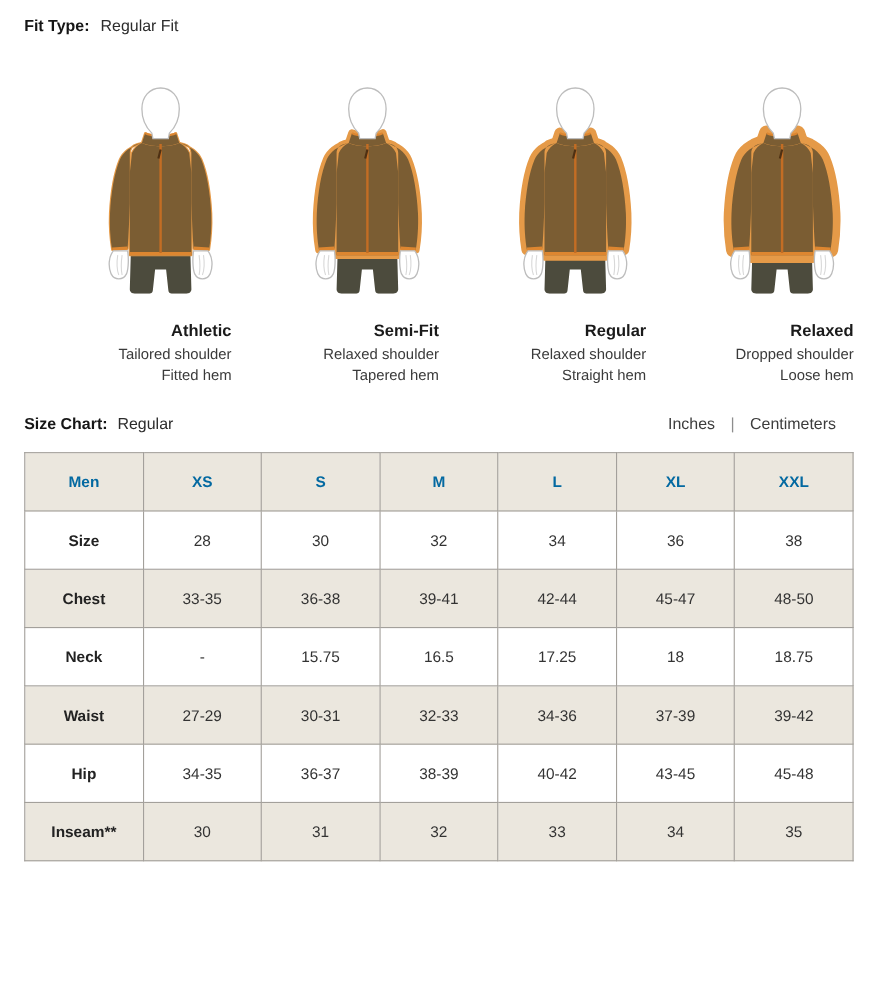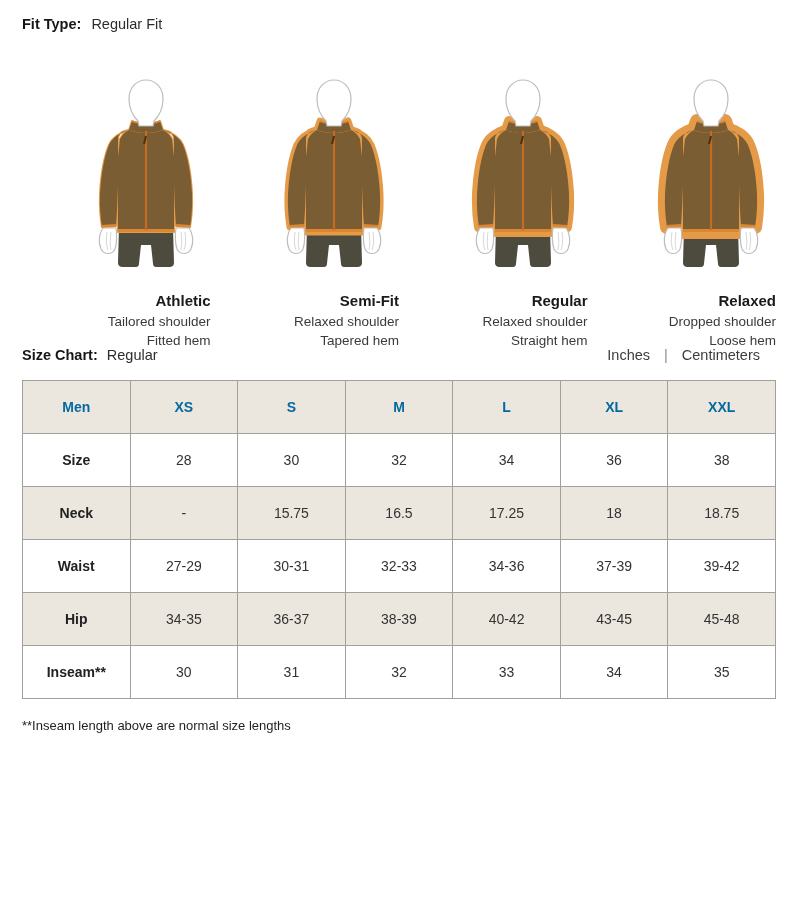--- a/index.html
+++ b/index.html
@@ -26,21 +26,21 @@
   .fit-type-line .val{color:#2c2c2c;margin-left:6px;}
 
   .figures{display:flex;margin-top:44px;}
   .figure{flex:1;display:flex;flex-direction:column;align-items:flex-end;}
   .figure-art{width:130px;height:190px;}
   .figure-art svg{width:130px;height:190px;display:block;}
   .figure-name{margin-top:25px;font-weight:bold;font-size:15px;color:#1a1a1a;}
   .figure-desc{margin-top:6px;font-size:13.5px;color:#3a3a3a;line-height:13.5px;}
   .figure-desc + .figure-desc{margin-top:5px;}
 
-  .chart-bar{display:flex;justify-content:space-between;align-items:flex-end;text-align:right;}
+  .chart-bar{display:flex;justify-content:space-between;align-items:flex-end;margin-top:31px;text-align:right;}
   .size-chart-line{font-size:14.5px;}
   .size-chart-line .lbl{font-weight:bold;color:#161616;}
   .size-chart-line .val{color:#2c2c2c;margin-left:5px;}
   .units{display:flex;align-items:center;font-size:14.5px;color:#3d3d3d;margin-right:16px;}
   .units .unit{cursor:pointer;}
   .units .sep{color:#8d8d8d;margin:0 14px;}
 
   table.size-table{width:100%;border-collapse:collapse;table-layout:fixed;margin-top:17px;}
   .size-table th,.size-table td{
     border:1px solid var(--line);height:53px;text-align:center;
@@ -260,20 +260,29 @@
         <tr>
           <th>Size</th>
           <td>28</td>
           <td>30</td>
           <td>32</td>
           <td>34</td>
           <td>36</td>
           <td>38</td>
         </tr>
         <tr>
+          <th>Chest</th>
+          <td>33-35</td>
+          <td>36-38</td>
+          <td>39-41</td>
+          <td>42-44</td>
+          <td>45-47</td>
+          <td>48-50</td>
+        </tr>
+        <tr>
           <th>Neck</th>
           <td>-</td>
           <td>15.75</td>
           <td>16.5</td>
           <td>17.25</td>
           <td>18</td>
           <td>18.75</td>
         </tr>
         <tr>
           <th>Waist</th>
@@ -298,15 +307,14 @@
           <td>30</td>
           <td>31</td>
           <td>32</td>
           <td>33</td>
           <td>34</td>
           <td>35</td>
         </tr>
       </tbody>
     </table>
 
-  <div class="footnote">**Inseam length above are normal size lengths</div>
 
 </div>
 
 </body></html>

